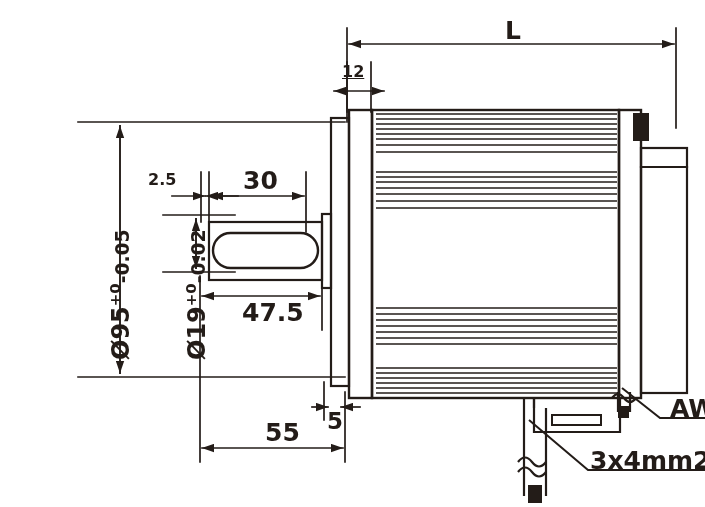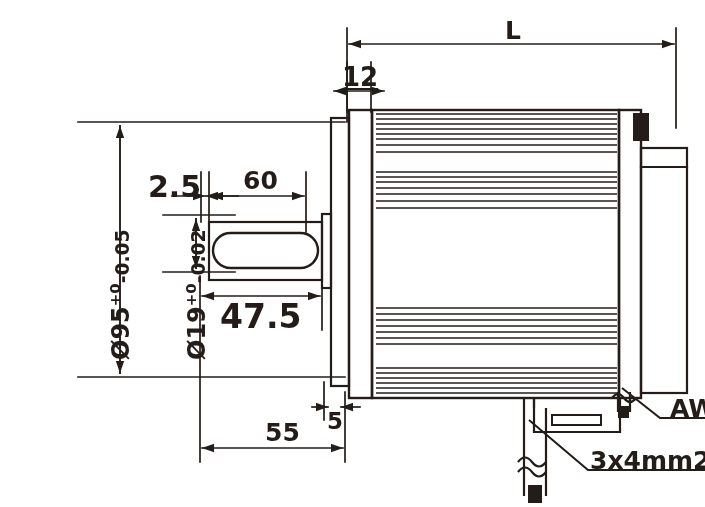--- a/index.html
+++ b/index.html
@@ -189,27 +189,27 @@
   <rect x="618" y="406" width="11" height="12" fill="#231c18"></rect>
 
   <g stroke="#231c18" fill="none" stroke-width="2">
     <path d="M529,420 L588,470 L705,470"></path>
     <path d="M622,388 L660,418 L705,418"></path>
   </g>
 </svg>
 
 <div class="lbl" style="left:505px;top:18px;font-size:25px;">L</div>
 
-<div class="lbl" style="left:342px;top:64px;font-size:26px;text-decoration:underline;">12</div>
-
-<div class="lbl" style="left:148px;top:172px;font-size:30px;">2.5</div>
-
-<div class="lbl" style="left:243px;top:168px;font-size:25px;">60</div>
-
-<div class="lbl" style="left:220px;top:300px;font-size:33px;">47.5</div>
+<div class="lbl" style="left:342px;top:64px;font-size:16px;text-decoration:underline;">12</div>
+
+<div class="lbl" style="left:148px;top:172px;font-size:16px;">2.5</div>
+
+<div class="lbl" style="left:243px;top:168px;font-size:25px;">30</div>
+
+<div class="lbl" style="left:242px;top:300px;font-size:25px;">47.5</div>
 
 <div class="lbl" style="left:265px;top:420px;font-size:25px;">55</div>
 
 <div class="lbl" style="left:327px;top:410px;font-size:23px;">5</div>
 
 <div class="lbl v" style="left:108px;top:360px;font-size:24px;transform:rotate(-90deg);">
   <span class="dia">Ø95</span><span class="sup">+0</span><span style="font-size:.78em;">-0.05</span>
 </div>
 
 <div class="lbl v" style="left:184px;top:360px;font-size:24px;transform:rotate(-90deg);">

